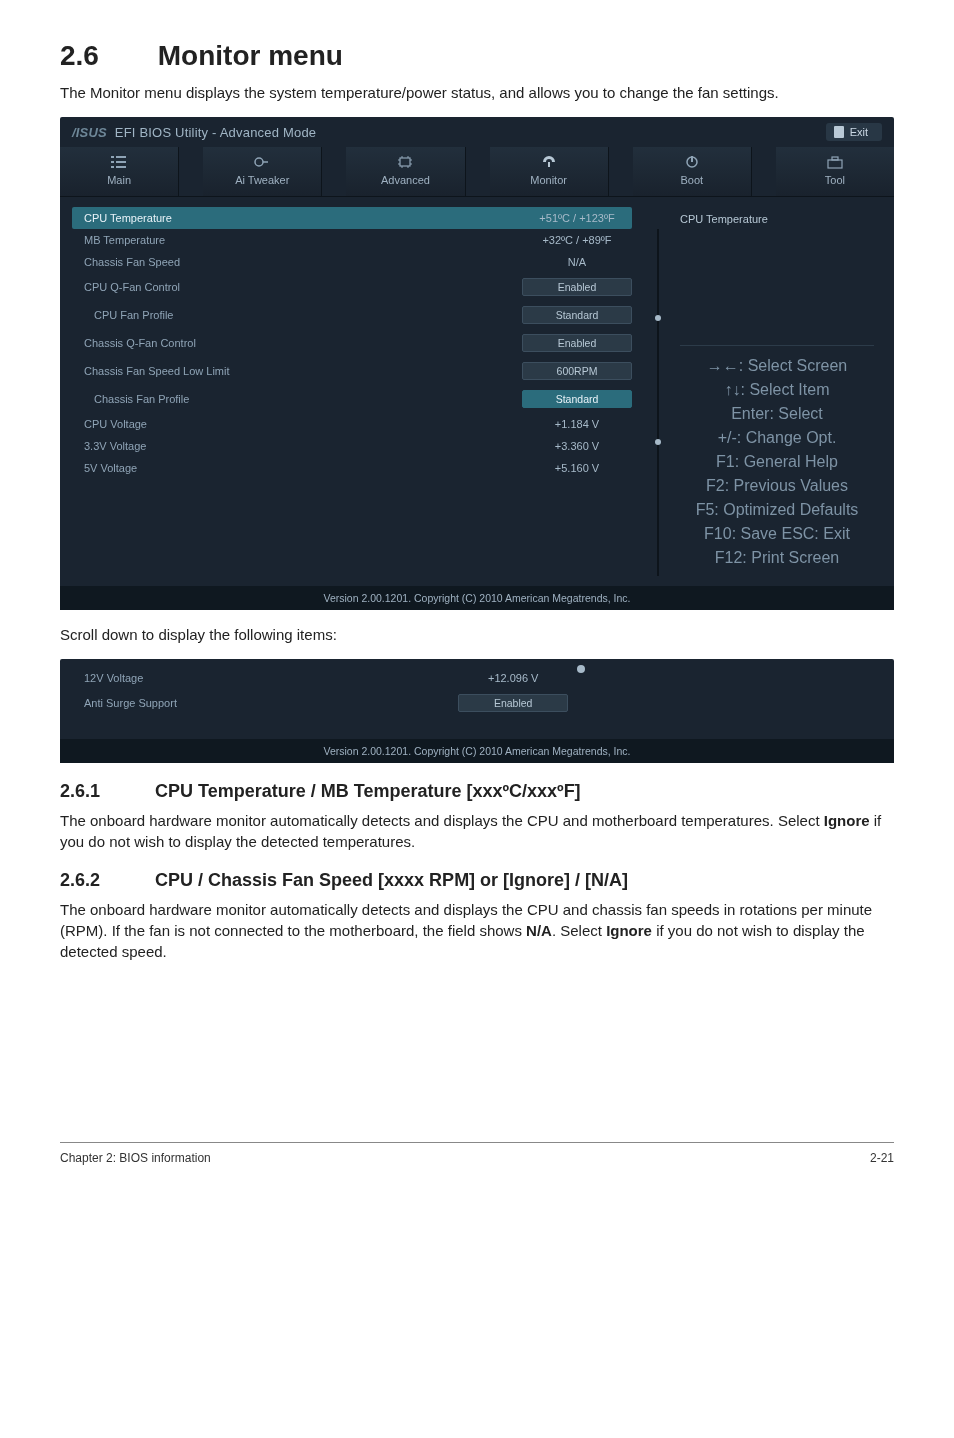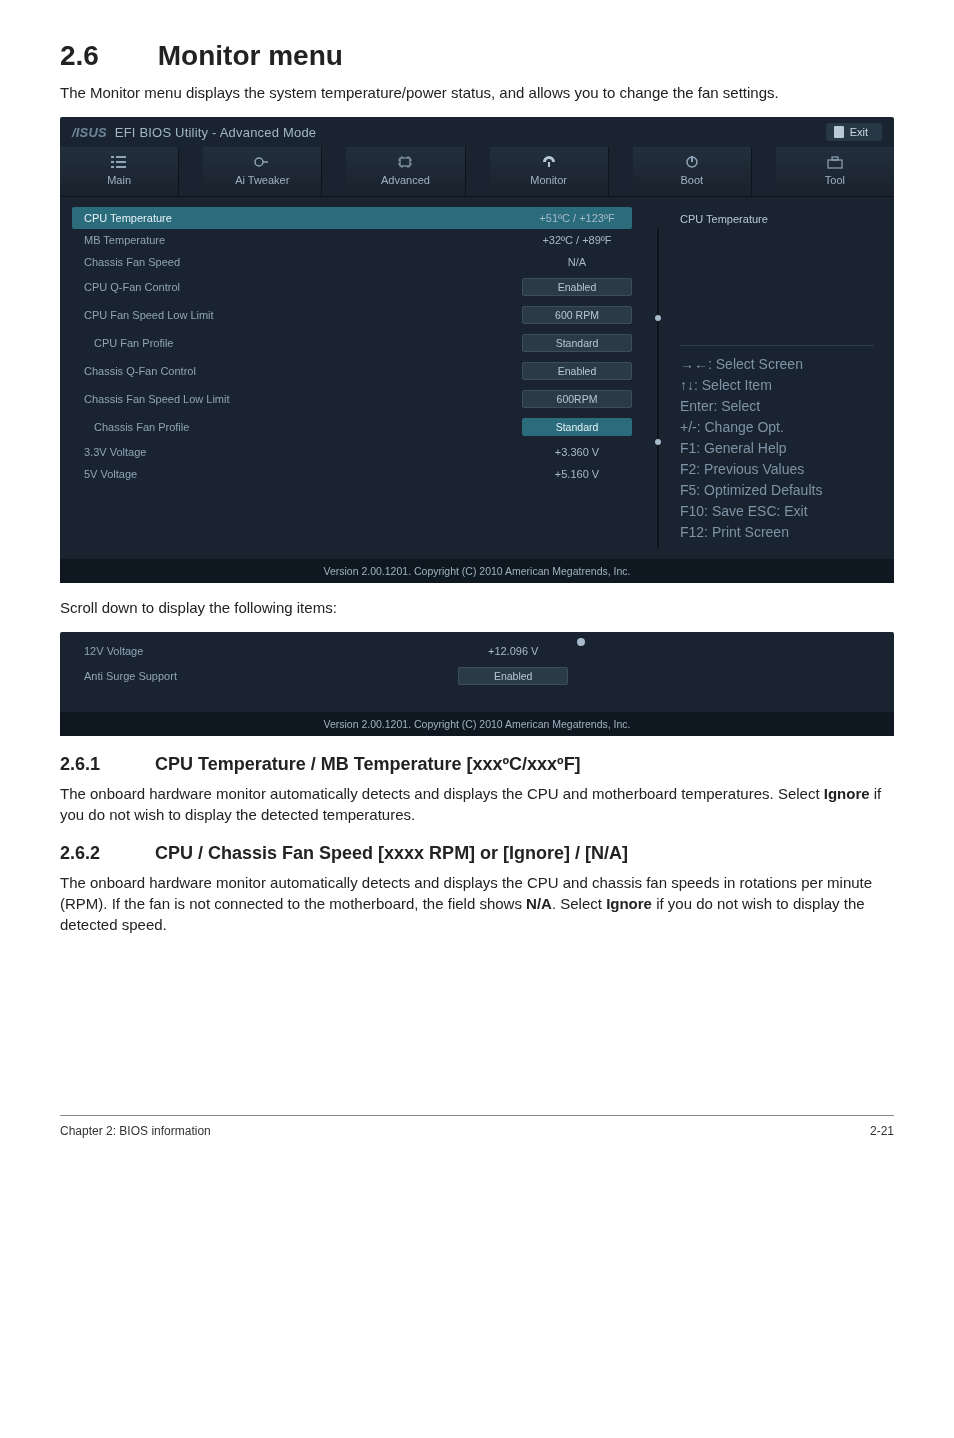--- a/index.html
+++ b/index.html
@@ -136,23 +136,24 @@
       flex-direction: column;
     }
     .bios .rightpane .rtitle {
       color: #b7c8d5;
       font-size: 11px;
       margin-bottom: 120px;
     }
     .bios .rightpane .help {
       border-top: 1px solid #2c3b49;
       padding-top: 8px;
-      font-size: 14px;
+      font-size: 16px;
       color: #7e93a5;
       line-height: 1.5;
+      text-align: center;
     }
     .bios .footer {
       text-align: center;
       background: #0f1820;
       color: #9fb1c1;
       font-size: 10.5px;
       padding: 6px 0;
     }
     .bios.small .content { display: block; padding: 8px 12px 22px 12px; position: relative; }
     .bios.small .leftpane { width: 62%; }
@@ -253,38 +254,38 @@
       </div>
       <div class="row">
         <span class="lbl">Chassis Fan Speed</span>
         <span class="val">N/A</span>
       </div>
       <div class="row">
         <span class="lbl">CPU Q-Fan Control</span>
         <span class="valbox">Enabled</span>
       </div>
       <div class="row">
-        <span class="lbl">CPU Fan Speed Low Limit</span>
-        <span class="valbox">600 RPM</span>
-      </div>
-      <div class="row">
         <span class="lbl" style="padding-left:22px">CPU Fan Profile</span>
         <span class="valbox">Standard</span>
       </div>
       <div class="row">
         <span class="lbl">Chassis Q-Fan Control</span>
         <span class="valbox">Enabled</span>
       </div>
       <div class="row">
         <span class="lbl">Chassis Fan Speed Low Limit</span>
         <span class="valbox">600RPM</span>
       </div>
       <div class="row">
         <span class="lbl" style="padding-left:22px">Chassis Fan Profile</span>
         <span class="valbox sel">Standard</span>
+      </div>
+      <div class="row">
+        <span class="lbl">CPU Voltage</span>
+        <span class="val">+1.184 V</span>
       </div>
       <div class="row">
         <span class="lbl">3.3V Voltage</span>
         <span class="val">+3.360 V</span>
       </div>
       <div class="row">
         <span class="lbl">5V Voltage</span>
         <span class="val">+5.160 V</span>
       </div>
     </div>

